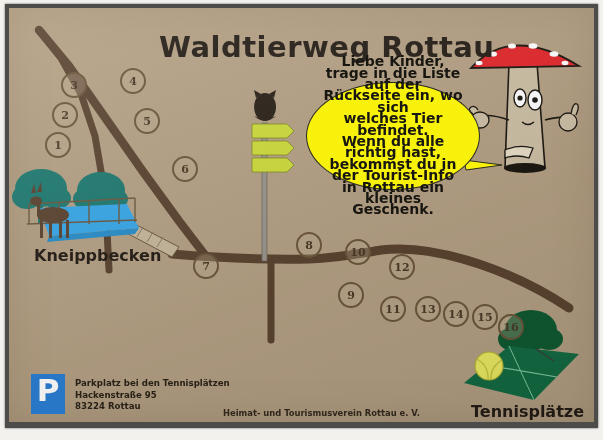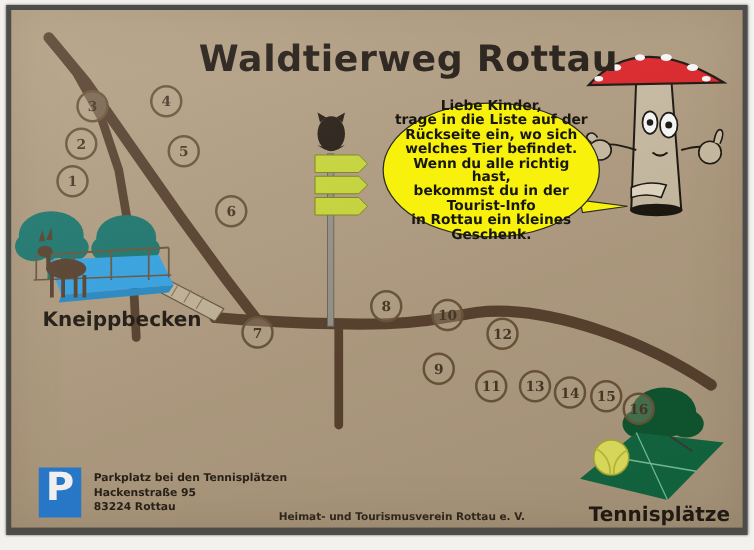--- a/index.html
+++ b/index.html
@@ -25,21 +25,21 @@
   
   .marker{position:absolute;width:22px;height:22px;border-radius:50%;
           border:2px solid #6d573c;color:#4b3a27;font-size:11px;font-weight:bold;
           display:flex;align-items:center;justify-content:center;
           background:rgba(190,172,144,.35);font-family:"DejaVu Serif",serif;}
 
   
   #bubble{position:absolute;left:297px;top:74px;width:172px;height:106px;
           background:#f7f10c;border:1.5px solid #2b2b22;border-radius:50%/50%;
           display:flex;align-items:center;justify-content:center;z-index:6;}
-  #bubbleTxt{font-size:11px;line-height:11.4px;color:#181610;text-align:center;
+  #bubbleTxt{font-size:14px;line-height:11.4px;color:#181610;text-align:center;
              font-weight:bold;font-family:"DejaVu Sans",sans-serif;white-space:pre-line;
              padding:0 8px;}
   #bubbleTail{position:absolute;left:455px;top:150px;width:40px;height:14px;z-index:5;}
 
   
   #lblKneipp{left:25px;top:238px;font-size:16px;font-weight:bold;color:#241d16;}
   #lblTennis{left:462px;top:394px;font-size:16px;font-weight:bold;color:#241d16;}
 
   
   #psign{position:absolute;left:22px;top:366px;width:34px;height:40px;background:#2b7fd4;}

